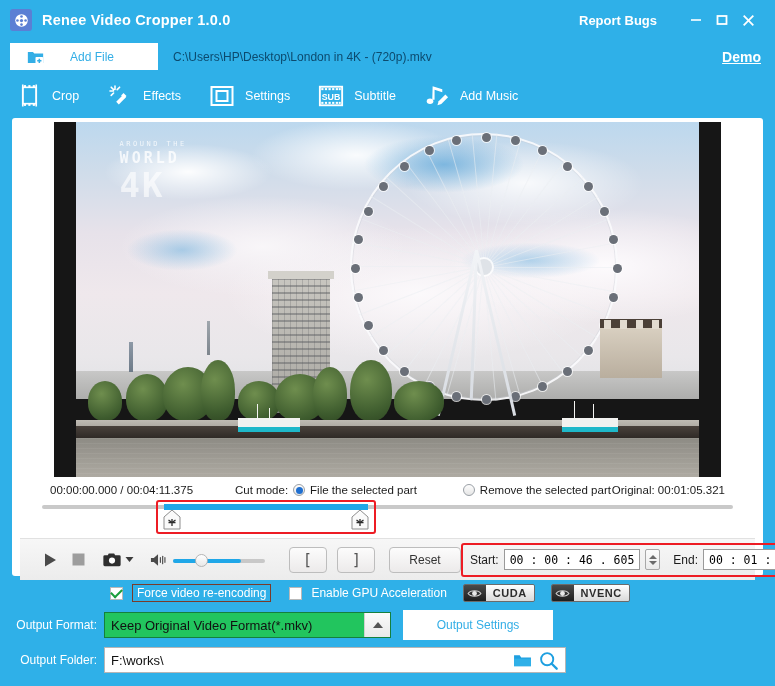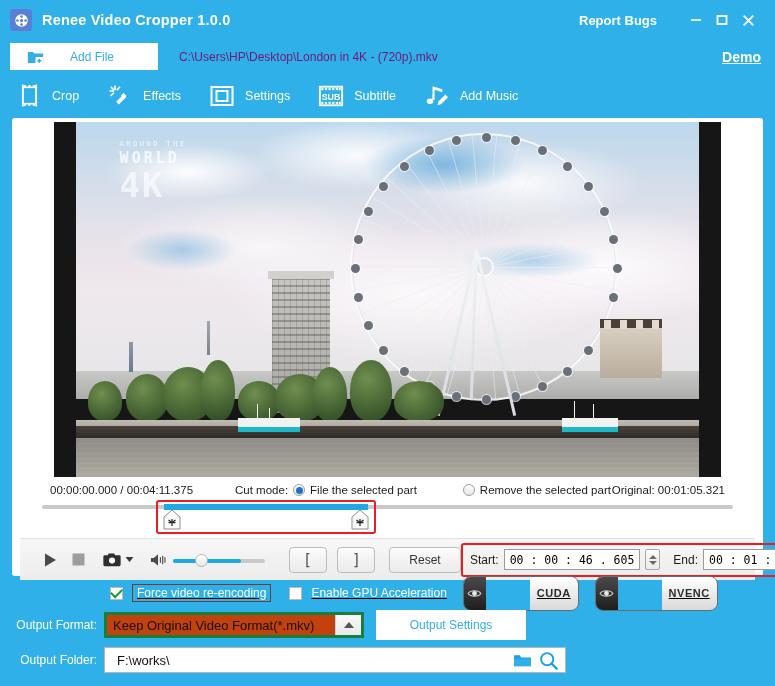--- a/index.html
+++ b/index.html
@@ -83,23 +83,23 @@
     flex: none;
   }
   .addfile-label {
     flex: 1;
     text-align: center;
     color: #33AEE6;
     font-size: 12px;
     padding-right: 22px;
   }
   .filepath {
-    color: #701a75;
+    color: #0c4a6e;
     font-size: 12px;
-    margin-left: 21px;
+    margin-left: 15px;
     white-space: nowrap;
     overflow: hidden;
   }
   .filerow-spacer { flex: 1; }
   .demo-link {
     color: #ffffff;
     font-size: 14px;
     font-weight: bold;
     text-decoration: underline;
     cursor: pointer;
@@ -481,64 +481,62 @@
   .bottom {
     flex: 1;
     padding: 7px 12px 0 12px;
     position: relative;
   }
   .optrow {
     display:flex; align-items:center;
     padding-left: 98px;
     height: 20px;
     gap: 9px;
-    text-decoration: underline;
   }
   .chk {
     width: 13px; height: 13px; background:#fff;
     border: 1px solid #b9b9b9;
     display:flex; align-items:center; justify-content:center;
     flex:none; cursor:pointer;
   }
   .chk.on::after {
     content:''; width: 9px; height: 5px;
     border-left: 2.4px solid #1a9e3b; border-bottom: 2.4px solid #1a9e3b;
     transform: rotate(-45deg) translate(1px,-1px);
   }
   .force-label {
     font-size: 12px; color:#ffffff;
     border: 1px solid #7a3b2a; padding: 1px 4px;
     white-space: nowrap;
   }
   .gpu-label { font-size: 12px; color:#ffffff; white-space: nowrap; }
   .badge {
-    display:flex; align-items:center; height: 35px;
-    border-radius: 8px; overflow:hidden; flex:none; cursor:pointer;
+    display:flex; align-items:center; height: 18px;
+    border-radius: 2px; overflow:hidden; flex:none; cursor:pointer;
     border: 1px solid #6b6b6b;
-    gap: 44px;
   }
   .badge-ic {
     width: 22px; height: 100%;
     background: linear-gradient(180deg,#4a4a4a,#1e1e1e);
     display:flex; align-items:center; justify-content:center;
   }
   .badge-tx {
     padding: 0 7px; font-size: 11px; font-weight: bold; color:#2d2d2d;
     background: linear-gradient(180deg,#ffffff,#d9d9d9);
     display:flex; align-items:center; height:100%;
     letter-spacing: .5px;
   }
   .fieldrow { display:flex; align-items:center; margin-top: 7px; }
   .fieldlabel {
     width: 92px; text-align: right; padding-right: 7px;
     color:#ffffff; font-size: 12px; white-space: nowrap; flex:none;
   }
   .combo {
-    width: 260px; height: 26px;
-    background:#c2410c; border:3px solid #15803d;
+    width: 287px; height: 26px;
+    background:#22c55e; border:1px solid #15803d;
     display:flex; align-items:center; cursor:pointer;
     flex: none;
   }
   .combo-text {
     flex:1; padding-left: 6px; font-size: 13px; color:#111;
     white-space: nowrap; overflow:hidden;
   }
   .combo-arrow {
     width: 26px; height: 100%;
     border-left: 1px solid #d0d0d0;
@@ -549,21 +547,21 @@
   .outset-btn {
     width: 150px; height: 30px; margin-left: 12px;
     background:#ffffff; color:#33AEE6; font-size: 12px;
     display:flex; align-items:center; justify-content:center;
     cursor:pointer; flex:none;
   }
   .folder-input {
     width: 462px; height: 26px; background:#fff; border:1px solid #b6b6b6;
     display:flex; align-items:center; flex:none;
   }
-  .folder-text { flex:1; padding-left: 12px; font-size: 13px; color:#111; }
+  .folder-text { flex:1; padding-left: 6px; font-size: 13px; color:#111; }
   .folder-ic {
     width: 26px; display:flex; align-items:center; justify-content:center; cursor:pointer;
   }
   .start-btn {
     position:absolute; right: 14px; top: 29px;
     width: 146px; height: 56px;
     background:#ffffff; color:#33AEE6;
     display:flex; align-items:center; justify-content:center;
     font-size: 21px; cursor:pointer;
   }

